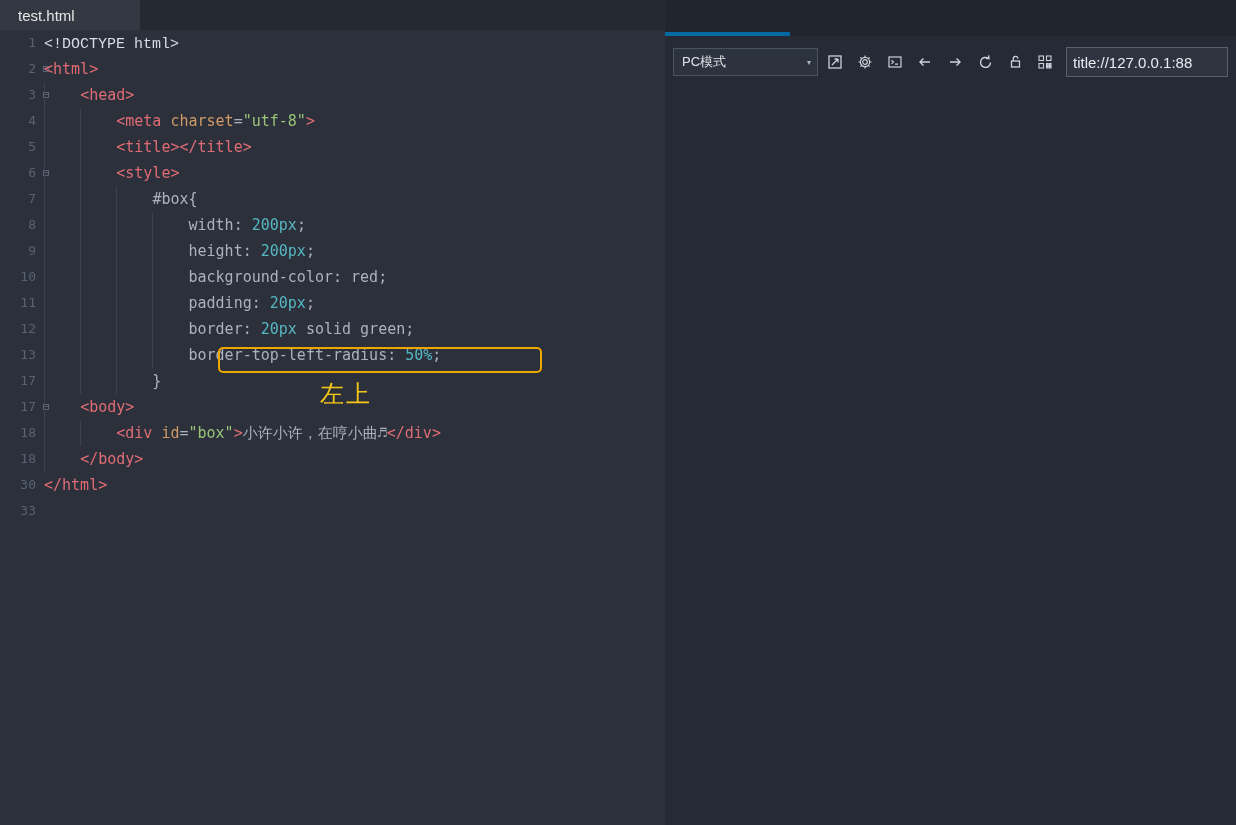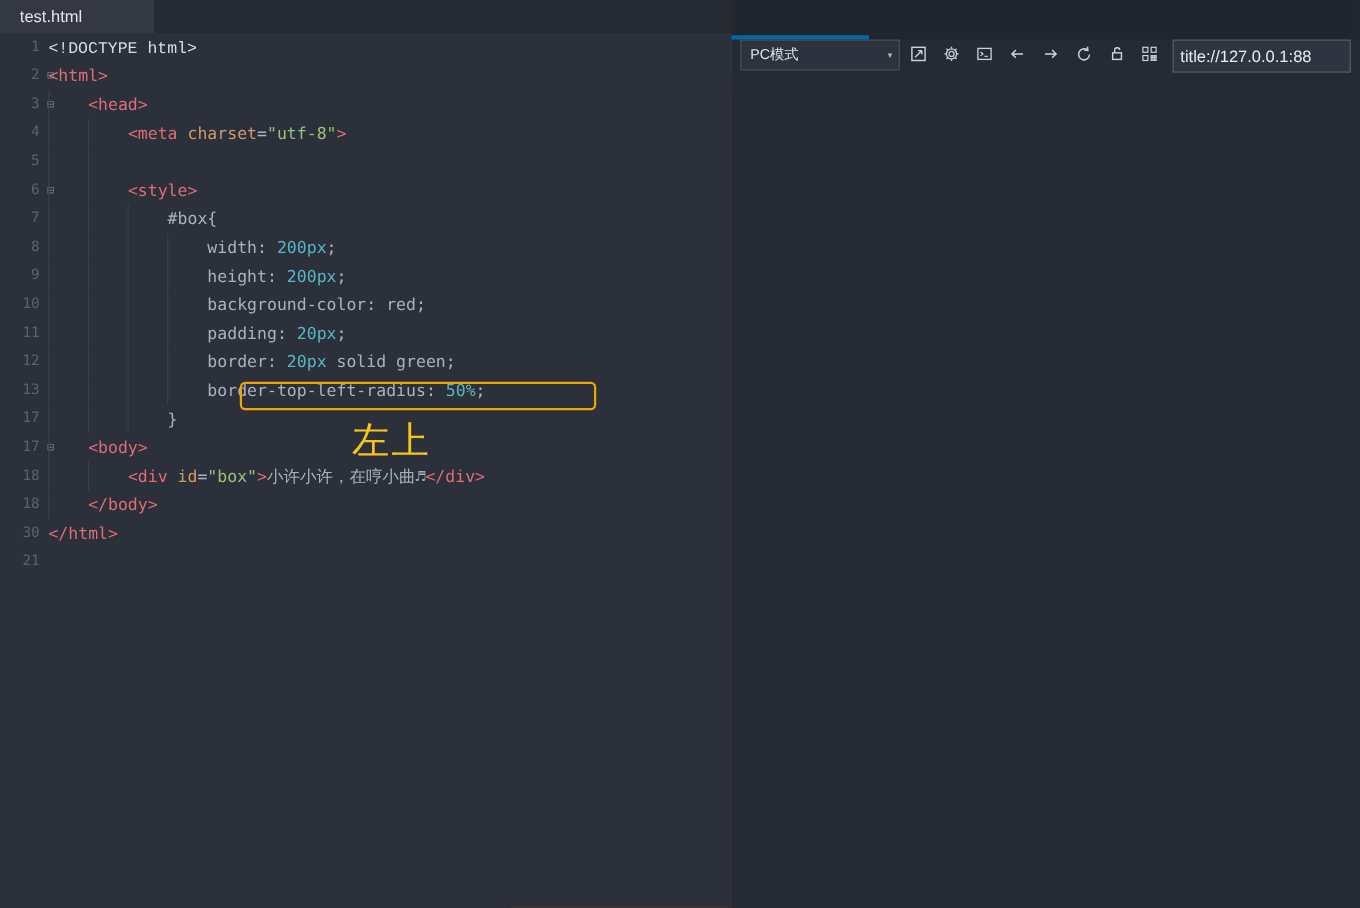--- a/index.html
+++ b/index.html
@@ -6,21 +6,21 @@
   html,body{ width:1236px; height:825px; overflow:hidden; }
   body{
     font-family:"Liberation Sans", sans-serif;
     background:#282c34;
     position:relative;
   }
 
   
   #editor-pane{
     position:absolute; left:0; top:0; width:665px; height:825px;
-    background:#c2410c;
+    background:#15803d;
   }
   #editor-tabbar{
     position:absolute; left:0; top:0; width:665px; height:30px;
     background:#252932;
   }
   #editor-tab{
     position:absolute; left:0; top:0; width:140px; height:30px;
     background:#333842;
     color:#e6e6e6; font-size:15px;
     display:flex; align-items:center; padding-left:18px;
@@ -60,21 +60,21 @@
   .doctype{color:#d8dee9;font-family:Liberation Mono, monospace;}
 
   #hl-box{
     position:absolute; left:218px; top:347px;
     width:324px; height:26px;
     border:2px solid #f0a500; border-radius:5px;
     pointer-events:none;
   }
   #annot{
     position:absolute; left:320px; top:378px;
-    color:#f5c518; font-size:34px;
+    color:#f5c518; font-size:24px;
     font-family:"DejaVu Sans", sans-serif;
     letter-spacing:2px;
   }
 
   
   #right-pane{
     position:absolute; left:665px; top:0; width:571px; height:825px;
     background:#252a34;
   }
 
@@ -88,21 +88,21 @@
     background:#0369a1;
     display:flex; align-items:center; padding-left:12px; gap:10px;
     color:#e2e6ea; font-size:14px;margin-top:32px;
   }
   #browser-tab .tabclose{ color:#b7bfc9; font-size:14px; }
 
   
   #browser-toolbar{
     position:absolute; left:0; top:36px; width:571px; height:52px;
     background:#252a34;
-    display:flex; padding:0 8px;
+    display:flex; align-items:center; padding:0 8px;
   }
   #mode-select{
     width:145px; height:28px;
     background:#2d333e; border:1px solid #4a525e;
     color:#dfe3e8; font-size:13px;
     display:flex; align-items:center; justify-content:space-between;
     padding:0 6px 0 8px;
   }
   #mode-select .caret{ font-size:8px; color:#aeb6c0; }
   .tbicon{
@@ -129,35 +129,35 @@
     <div id="editor-tab">
       <span>test.html</span>
     </div>
   </div>
 
   <div id="code-area">
       <div class="cline"><span class="lnum">1</span><span class="ctext"><span class="doctype">&lt;!DOCTYPE html&gt;</span></span></div>
       <div class="cline"><span class="lnum">2</span><span class="fold">⊟</span><span class="ctext"><span class="tag">&lt;html</span><span class="tag">&gt;</span></span></div>
       <div class="cline"><span class="lnum">3</span><span class="fold">⊟</span><span class="guide" style="left: 44px;"></span><span class="ctext">    <span class="tag">&lt;head</span><span class="tag">&gt;</span></span></div>
       <div class="cline"><span class="lnum">4</span><span class="guide" style="left: 44px;"></span><span class="guide" style="left: 80px;"></span><span class="ctext">        <span class="tag">&lt;meta</span> <span class="attr">charset</span><span class="punc">=</span><span class="str">"utf-8"</span><span class="tag">&gt;</span></span></div>
-      <div class="cline"><span class="lnum">5</span><span class="guide" style="left: 44px;"></span><span class="guide" style="left: 80px;"></span></div>
+      <div class="cline"><span class="lnum">5</span><span class="guide" style="left: 44px;"></span><span class="guide" style="left: 80px;"></span><span class="ctext">        <span class="tag">&lt;title</span><span class="tag">&gt;</span><span class="tag">&lt;/title</span><span class="tag">&gt;</span></span></div>
       <div class="cline"><span class="lnum">6</span><span class="fold">⊟</span><span class="guide" style="left: 44px;"></span><span class="guide" style="left: 80px;"></span><span class="ctext">        <span class="tag">&lt;style</span><span class="tag">&gt;</span></span></div>
       <div class="cline"><span class="lnum">7</span><span class="guide" style="left: 44px;"></span><span class="guide" style="left: 80px;"></span><span class="guide" style="left: 116px;"></span><span class="ctext">            <span class="sel">#box</span><span class="punc">{</span></span></div>
       <div class="cline"><span class="lnum">8</span><span class="guide" style="left: 44px;"></span><span class="guide" style="left: 80px;"></span><span class="guide" style="left: 116px;"></span><span class="guide" style="left: 152px;"></span><span class="ctext">                <span class="prop">width</span><span class="punc">: </span><span class="num">200px</span><span class="punc">;</span></span></div>
       <div class="cline"><span class="lnum">9</span><span class="guide" style="left: 44px;"></span><span class="guide" style="left: 80px;"></span><span class="guide" style="left: 116px;"></span><span class="guide" style="left: 152px;"></span><span class="ctext">                <span class="prop">height</span><span class="punc">: </span><span class="num">200px</span><span class="punc">;</span></span></div>
       <div class="cline"><span class="lnum">10</span><span class="guide" style="left: 44px;"></span><span class="guide" style="left: 80px;"></span><span class="guide" style="left: 116px;"></span><span class="guide" style="left: 152px;"></span><span class="ctext">                <span class="prop">background-color</span><span class="punc">: </span><span class="val">red</span><span class="punc">;</span></span></div>
       <div class="cline"><span class="lnum">11</span><span class="guide" style="left: 44px;"></span><span class="guide" style="left: 80px;"></span><span class="guide" style="left: 116px;"></span><span class="guide" style="left: 152px;"></span><span class="ctext">                <span class="prop">padding</span><span class="punc">: </span><span class="num">20px</span><span class="punc">;</span></span></div>
       <div class="cline"><span class="lnum">12</span><span class="guide" style="left: 44px;"></span><span class="guide" style="left: 80px;"></span><span class="guide" style="left: 116px;"></span><span class="guide" style="left: 152px;"></span><span class="ctext">                <span class="prop">border</span><span class="punc">: </span><span class="num">20px</span> <span class="val">solid</span> <span class="val">green</span><span class="punc">;</span></span></div>
       <div class="cline"><span class="lnum">13</span><span class="guide" style="left: 44px;"></span><span class="guide" style="left: 80px;"></span><span class="guide" style="left: 116px;"></span><span class="guide" style="left: 152px;"></span><span class="ctext">                <span class="prop">border-top-left-radius</span><span class="punc">: </span><span class="num">50%</span><span class="punc">;</span></span></div>
       <div class="cline"><span class="lnum">17</span><span class="guide" style="left: 44px;"></span><span class="guide" style="left: 80px;"></span><span class="guide" style="left: 116px;"></span><span class="ctext">            }</span></div>
       <div class="cline"><span class="lnum">17</span><span class="fold">⊟</span><span class="guide" style="left: 44px;"></span><span class="ctext">    <span class="tag">&lt;body</span><span class="tag">&gt;</span></span></div>
       <div class="cline"><span class="lnum">18</span><span class="guide" style="left: 44px;"></span><span class="guide" style="left: 80px;"></span><span class="ctext">        <span class="tag">&lt;div</span> <span class="attr">id</span><span class="punc">=</span><span class="str">"box"</span><span class="tag">&gt;</span>小许小许，在哼小曲♬<span class="tag">&lt;/div</span><span class="tag">&gt;</span></span></div>
       <div class="cline"><span class="lnum">18</span><span class="guide" style="left: 44px;"></span><span class="ctext">    <span class="tag">&lt;/body</span><span class="tag">&gt;</span></span></div>
       <div class="cline"><span class="lnum">30</span><span class="ctext"><span class="tag">&lt;/html</span><span class="tag">&gt;</span></span></div>
-      <div class="cline"><span class="lnum">21</span><span class="ctext"></span></div>
+      <div class="cline"><span class="lnum">33</span><span class="ctext"></span></div>
     </div>
 
   <div id="hl-box"></div>
   <div id="annot">左上</div>
 </div>
 
 <div id="right-pane">
 
   <div id="browser-tabbar">
     <div id="browser-tab">

